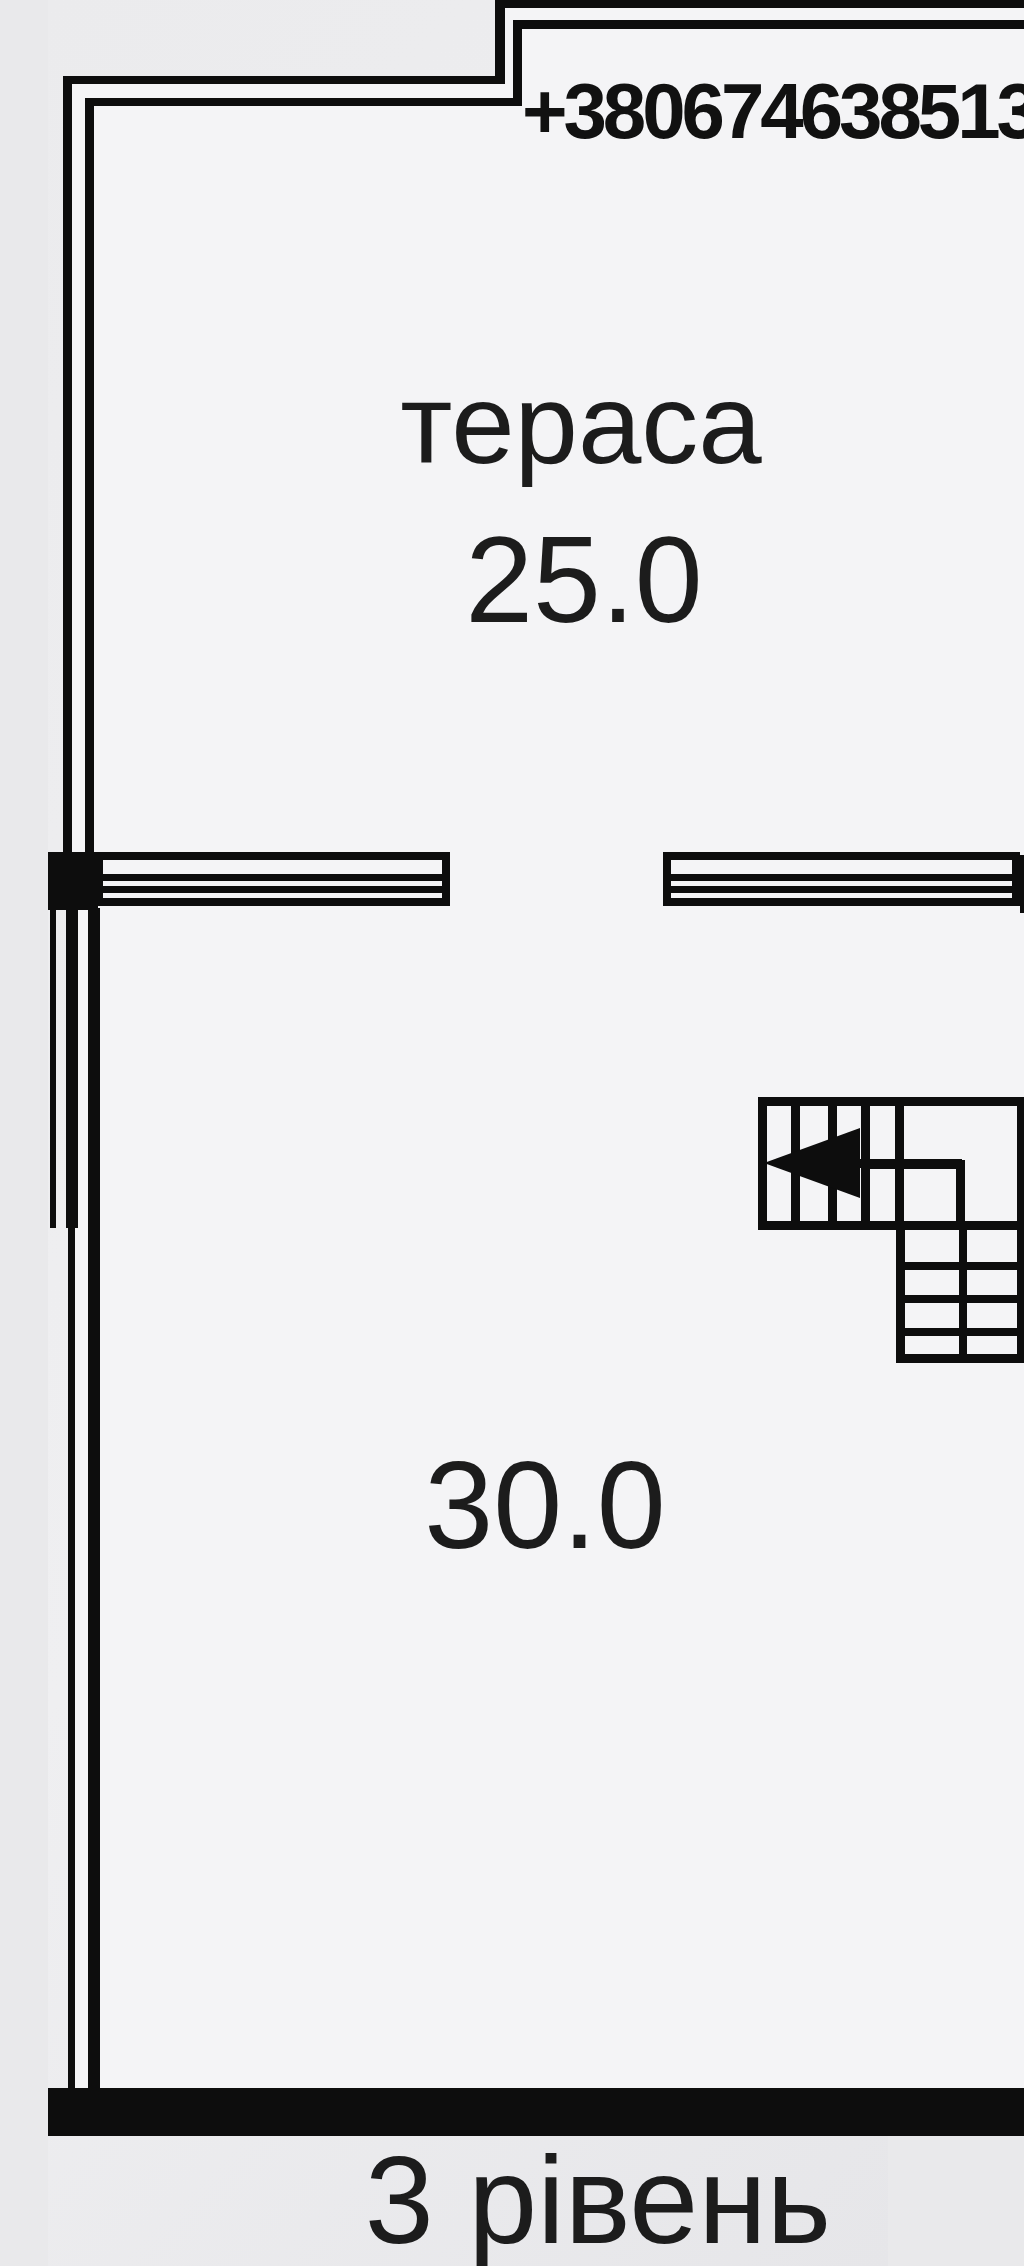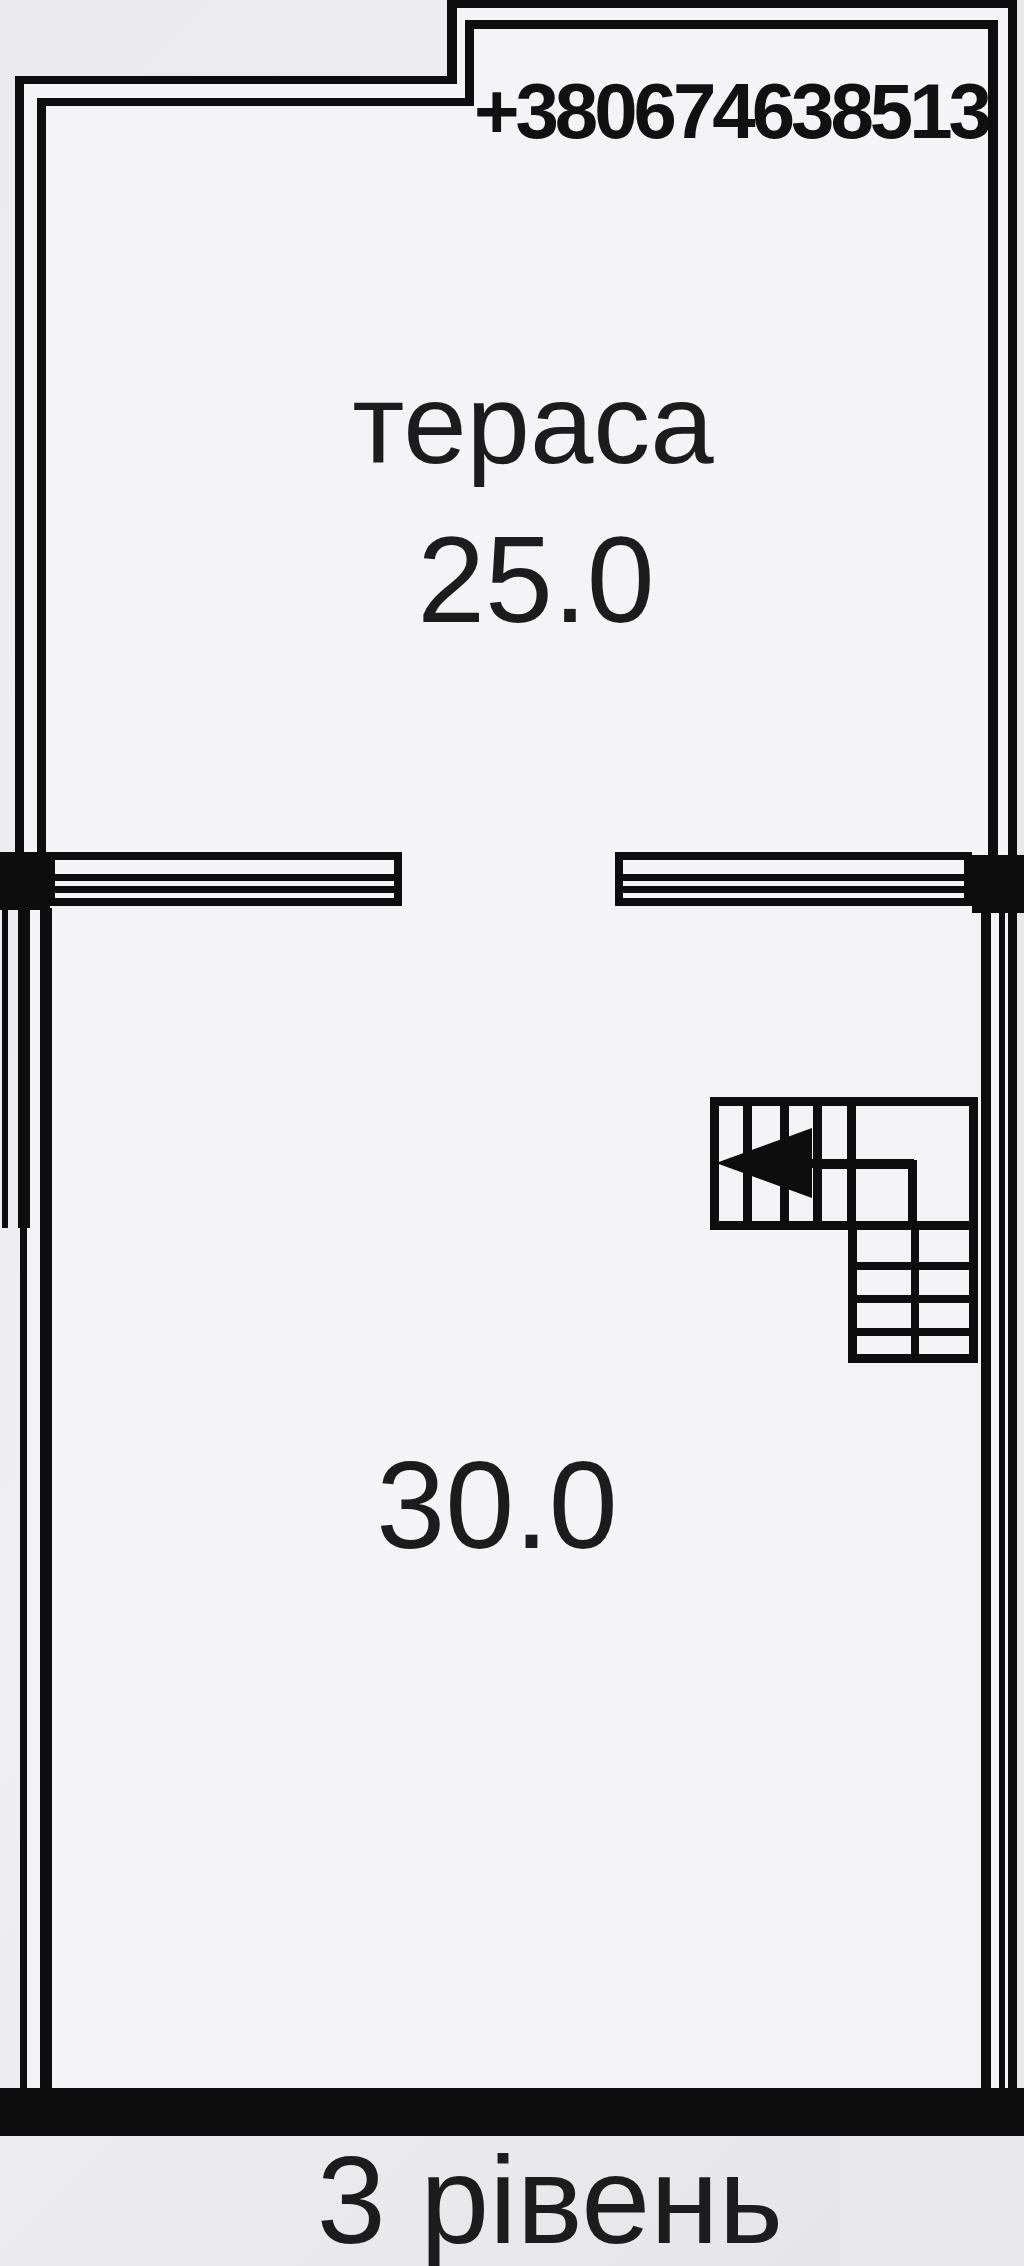--- a/index.html
+++ b/index.html
@@ -9,20 +9,21 @@
     width: 1024px;
     height: 2266px;
     overflow: hidden;
     font-family: "Liberation Sans", sans-serif;
   }
   #stage {
     position: relative;
     width: 840px;
     height: 2266px;
     background: linear-gradient(135deg, #ebebed 0%, #efeff1 55%, #e6e6e9 100%);
+    margin-left: 48px;
   }
   svg { display: block; }
   .wall { fill: #0d0d0d; }
   .floor { fill: #f4f4f6; }
   .label {
     fill: #1c1c1c;
     font-family: "Liberation Sans", sans-serif;
     font-weight: 400;
   }
   .phone {

